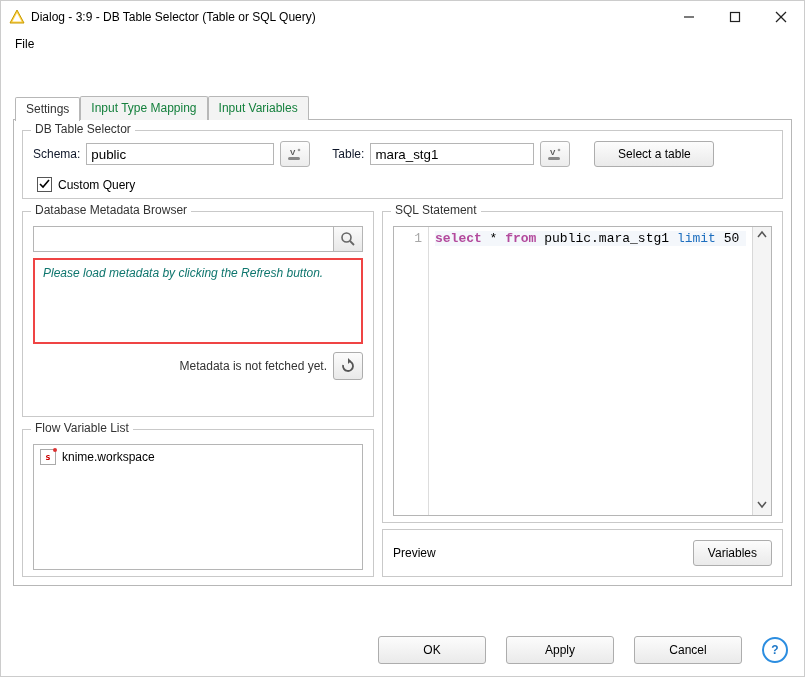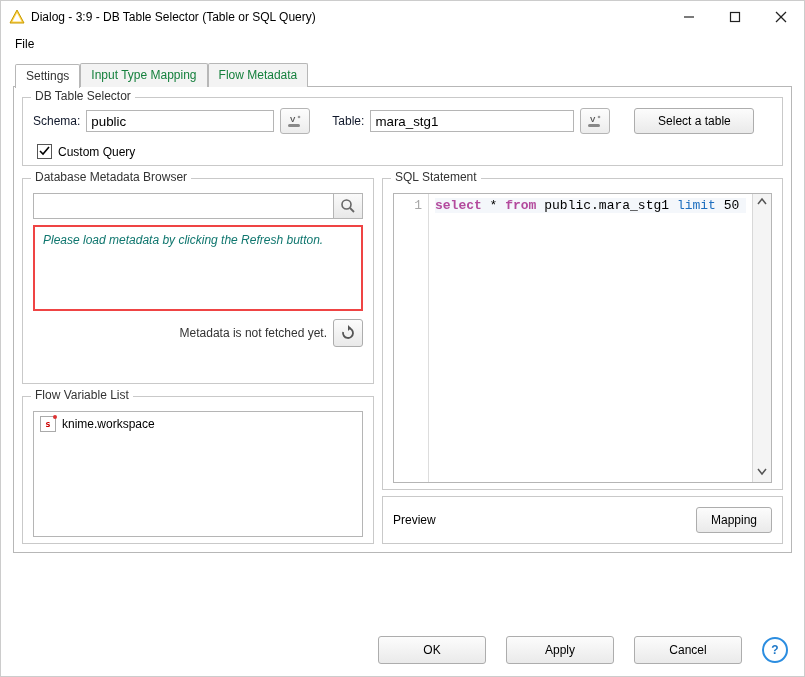--- a/index.html
+++ b/index.html
@@ -73,20 +73,21 @@
   }
   .tab {
     border: 1px solid #b7b7b7;
     border-bottom: none;
     padding: 4px 10px 5px 10px;
     background: #fff;
     margin-right: 0;
     border-radius: 2px 2px 0 0;
     color:#333;
     position: relative;
+    margin-top: 33px;
   }
   .tab.inactive {
     background: #f3f3f3;
     color:#15803d;
   }
   .tab.active { background:#fff; top:1px; }
   .tab-body {
     border: 1px solid #b7b7b7;
     margin-top: -1px;
     padding: 8px;
@@ -319,40 +320,40 @@
 
   <div class="menubar">
     <span class="menu-item">File</span>
   </div>
 
   <div class="content">
 
     <div class="tabstrip">
       <div class="tab active">Settings</div>
       <div class="tab inactive">Input Type Mapping</div>
-      <div class="tab inactive">Flow Metadata</div>
+      <div class="tab inactive">Input Variables</div>
     </div>
 
     <div class="tab-body">
 
       <div class="group" style="margin-top:2px;">
         <span class="group-title">DB Table Selector</span>
         <div class="row">
           <label>Schema:</label>
           <input type="text" class="field" style="width: 188px;" value="public">
           <div class="vbtn">
             <svg width="18" height="16">
                 <text x="4" y="9" font-size="8" font-family="Arial" fill="#555" font-weight="bold">V</text>
                 <rect x="2" y="11" width="12" height="3" rx="1.5" fill="#888"></rect>
                 <circle cx="13" cy="4" r="1.3" fill="#999"></circle>
               </svg>
           </div>
           <div style="width:10px"></div>
           <label>Table:</label>
-          <input type="text" class="field" style="width: 204px;" value="mara_stg1">
+          <input type="text" class="field" style="width: 164px;" value="mara_stg1">
           <div class="vbtn">
             <svg width="18" height="16">
                 <text x="4" y="9" font-size="8" font-family="Arial" fill="#555" font-weight="bold">V</text>
                 <rect x="2" y="11" width="12" height="3" rx="1.5" fill="#888"></rect>
                 <circle cx="13" cy="4" r="1.3" fill="#999"></circle>
               </svg>
           </div>
           <div style="width:12px"></div>
           <div class="btn" style="min-width:120px">Select a table</div>
         </div>
@@ -421,21 +422,21 @@
                   <svg width="10" height="10">
                       <polyline points="1,3 5,8 9,3" fill="none" stroke="#555" stroke-width="1.5"></polyline>
                     </svg>
                 </span>
               </div>
             </div>
           </div>
 
           <div class="preview">
             <span>Preview</span>
-            <div class="btn">Mapping</div>
+            <div class="btn">Variables</div>
           </div>
         </div>
 
       </div>
 
     </div>
 
   </div>
 
   <div class="bottombar">

